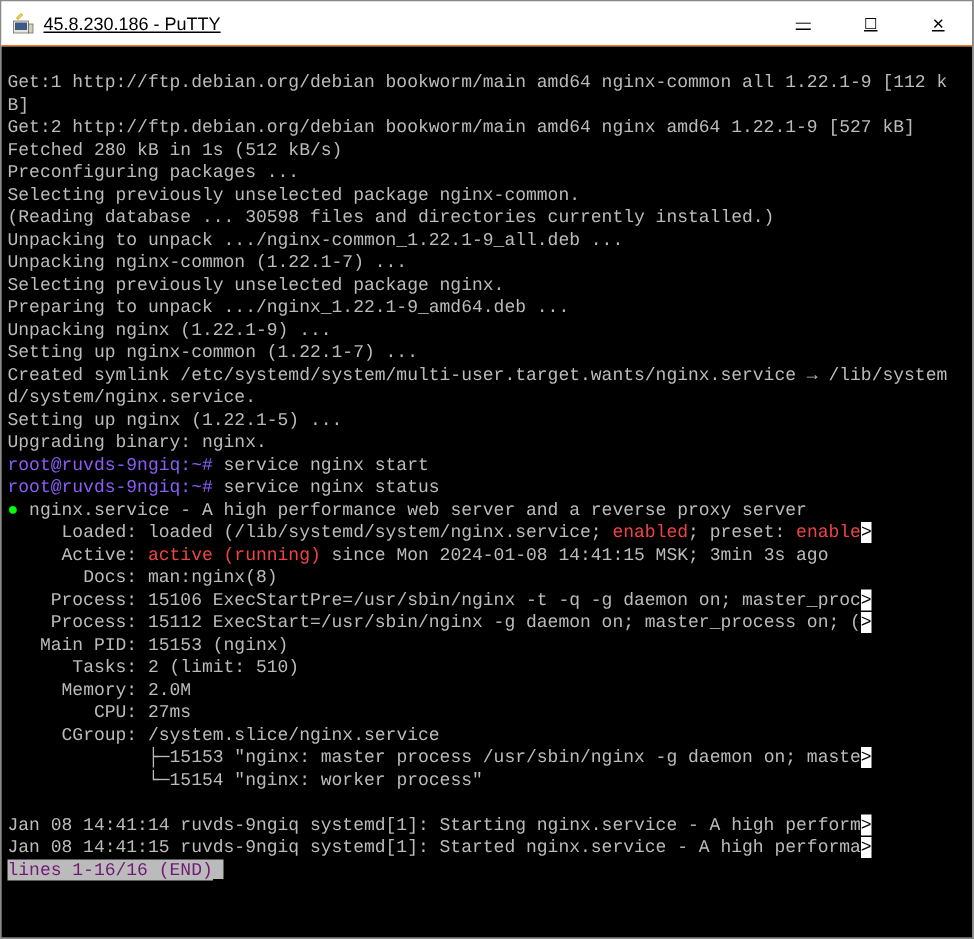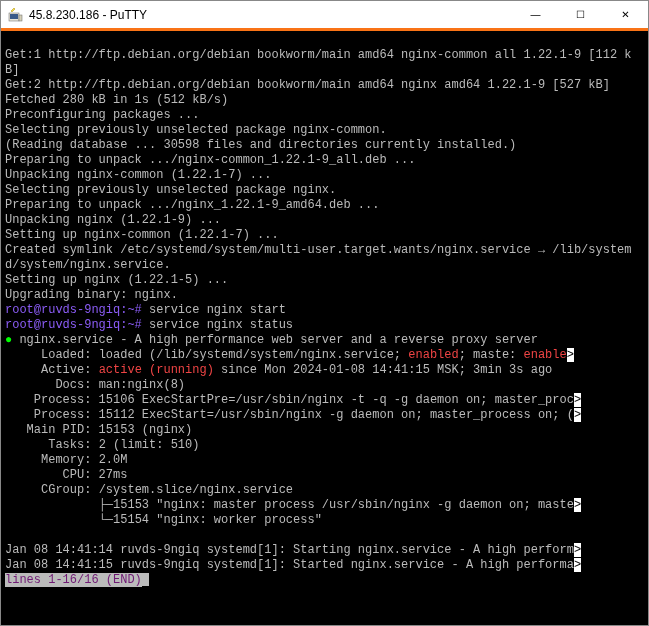--- a/index.html
+++ b/index.html
@@ -16,21 +16,22 @@
     background: #fff;
     border: 1px solid #888;
     display: flex;
     flex-direction: column;
   }
   .titlebar {
     height: 30px;
     background: #fff;
     display: flex;
     align-items: center;
-    border-bottom: 3px solid #f97316;
+    border-bottom: 1px solid #f97316;
+    text-decoration: underline;
   }
   .titlebar-icon {
     width: 16px;
     height: 16px;
     margin-left: 6px;
     margin-right: 6px;
   }
   .titlebar-title {
     font-size: 12px;
     flex: 1;
@@ -87,33 +88,33 @@
     </div>
   </div>
 
   <div class="terminal">
 <span>Get:1 http://ftp.debian.org/debian bookworm/main amd64 nginx-common all 1.22.1-9 [112 kB]</span>
 <span>Get:2 http://ftp.debian.org/debian bookworm/main amd64 nginx amd64 1.22.1-9 [527 kB]</span>
 <span>Fetched 280 kB in 1s (512 kB/s)</span>
 <span>Preconfiguring packages ...</span>
 <span>Selecting previously unselected package nginx-common.</span>
 <span>(Reading database ... 30598 files and directories currently installed.)</span>
-<span>Preparing to unpack .../nginx-common_1.22.1-9_all.deb ...</span>
+<span>Unpacking to unpack .../nginx-common_1.22.1-9_all.deb ...</span>
 <span>Unpacking nginx-common (1.22.1-7) ...</span>
 <span>Selecting previously unselected package nginx.</span>
 <span>Preparing to unpack .../nginx_1.22.1-9_amd64.deb ...</span>
 <span>Unpacking nginx (1.22.1-9) ...</span>
 <span>Setting up nginx-common (1.22.1-7) ...</span>
 <span>Created symlink /etc/systemd/system/multi-user.target.wants/nginx.service → /lib/systemd/system/nginx.service.</span>
 <span>Setting up nginx (1.22.1-5) ...</span>
 <span>Upgrading binary: nginx.</span>
 <span class="green">root@ruvds-9ngiq:~#</span><span> service nginx start</span>
 <span class="green">root@ruvds-9ngiq:~#</span><span> service nginx status</span>
 <span class="dot-green">●</span><span> nginx.service - A high performance web server and a reverse proxy server</span>
-<span>     Loaded: loaded (/lib/systemd/system/nginx.service; </span><span class="bright-green">enabled</span><span>; maste: </span><span class="bright-green">enable</span><span class="arrow-inv">&gt;</span>
+<span>     Loaded: loaded (/lib/systemd/system/nginx.service; </span><span class="bright-green">enabled</span><span>; preset: </span><span class="bright-green">enable</span><span class="arrow-inv">&gt;</span>
 <span>     Active: </span><span class="bright-green">active (running)</span><span> since Mon 2024-01-08 14:41:15 MSK; 3min 3s ago</span>
 <span>       Docs: man:nginx(8)</span>
 <span>    Process: 15106 ExecStartPre=/usr/sbin/nginx -t -q -g daemon on; master_proc</span><span class="arrow-inv">&gt;</span>
 <span>    Process: 15112 ExecStart=/usr/sbin/nginx -g daemon on; master_process on; (</span><span class="arrow-inv">&gt;</span>
 <span>   Main PID: 15153 (nginx)</span>
 <span>      Tasks: 2 (limit: 510)</span>
 <span>     Memory: 2.0M</span>
 <span>        CPU: 27ms</span>
 <span>     CGroup: /system.slice/nginx.service</span>
 <span>             ├─15153 "nginx: master process /usr/sbin/nginx -g daemon on; maste</span><span class="arrow-inv">&gt;</span>

